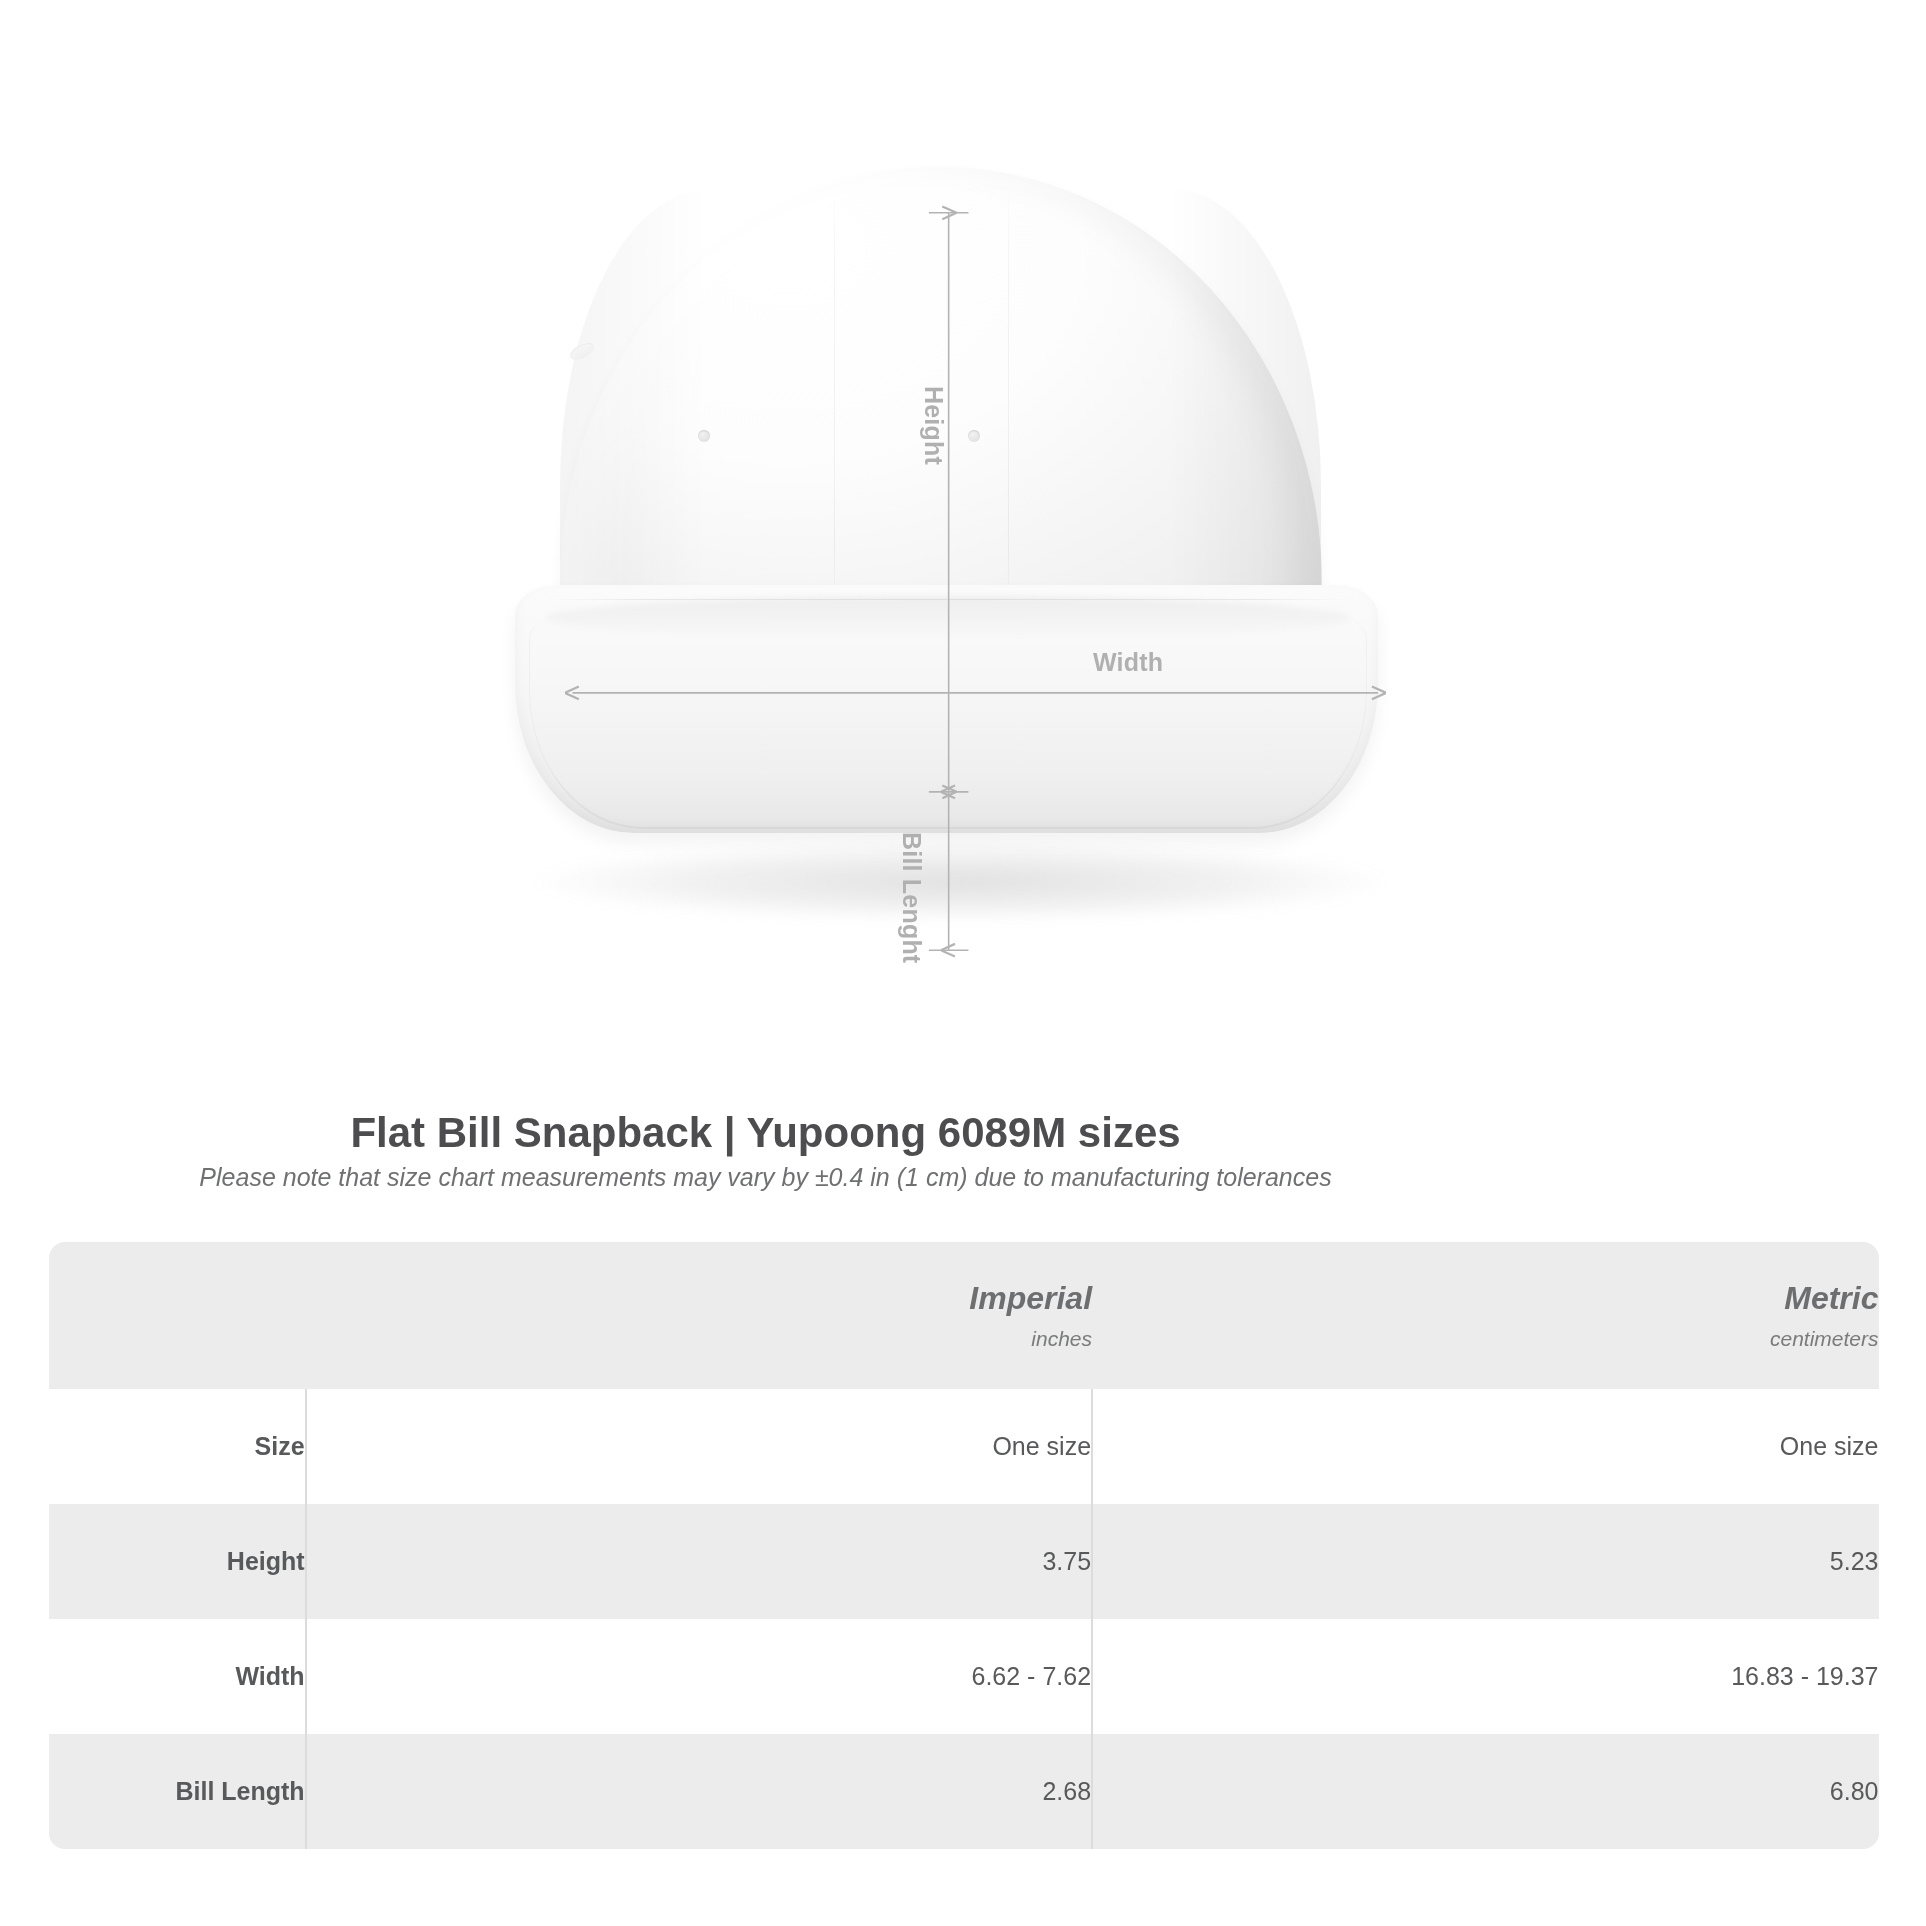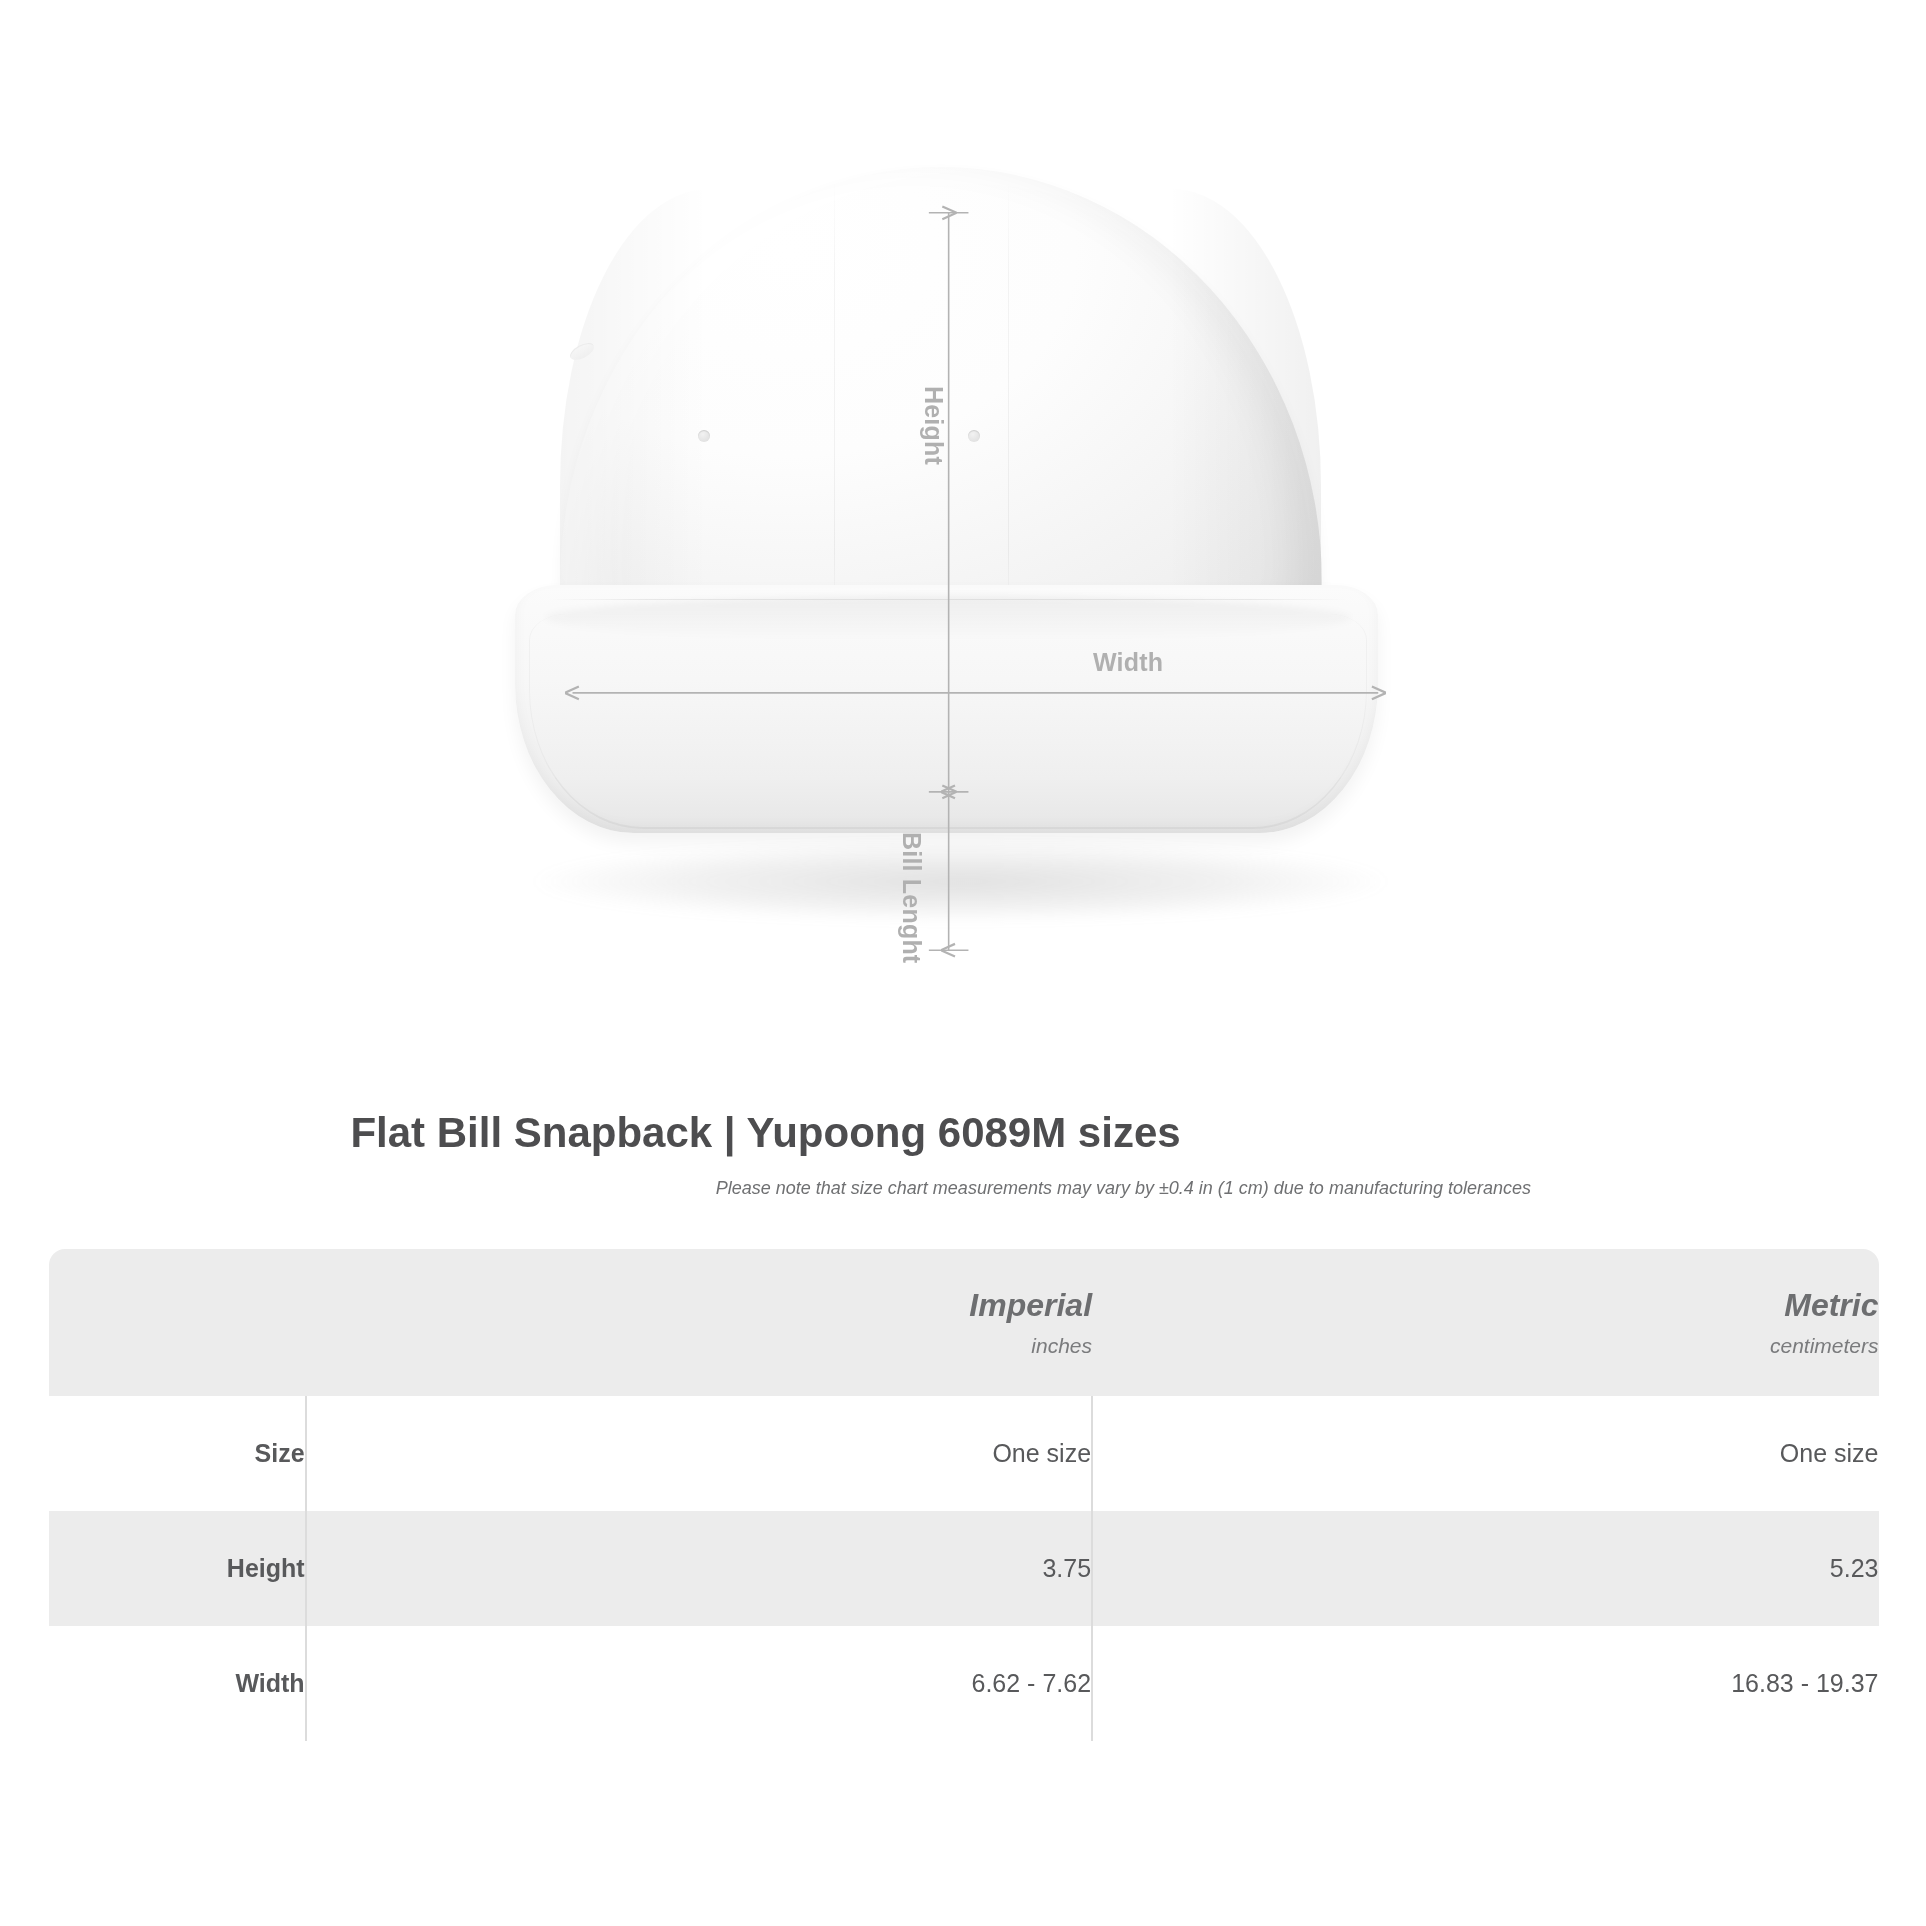--- a/index.html
+++ b/index.html
@@ -197,25 +197,24 @@
     text-align: center;
     margin-top: 40px;
   }
   .main-title {
     font-size: 42px;
     font-weight: bold;
     color: #4d4d4f;
     margin: 0;
   }
   .sub-title {
-    font-size: 18px;
+    font-size: 25px;
     font-style: italic;
     color: #6f7072;
-    margin-top: 21px;
-    text-align: right;
+    margin-top: 6px;
   }
 
   
   .table-wrap {
     margin: 50px auto 0 auto;
     width: 1830px;
   }
   table.size-chart {
     width: 100%;
     border-collapse: collapse;
@@ -362,16 +361,21 @@
         <td class="cell-imperial">3.75</td>
         <td>5.23</td>
       </tr>
 
       <tr class="body-row">
         <td class="row-label">Width</td>
         <td class="cell-imperial">6.62 - 7.62</td>
         <td>16.83 - 19.37</td>
       </tr>
 
+      <tr class="body-row shade last">
+        <td class="row-label">Bill Length</td>
+        <td class="cell-imperial">2.68</td>
+        <td>6.80</td>
+      </tr>
     </tbody>
   </table>
 </div>
 
 
 </body></html>

